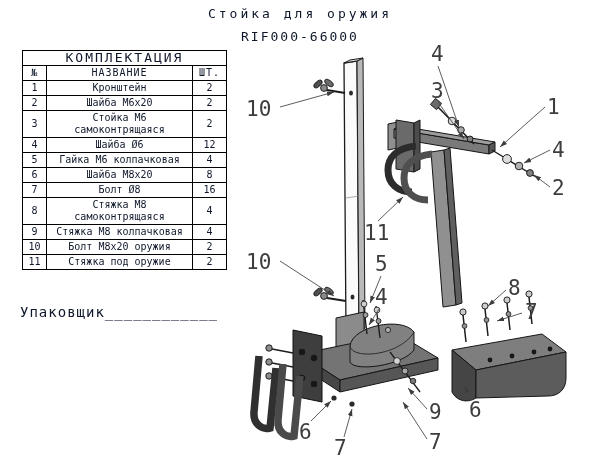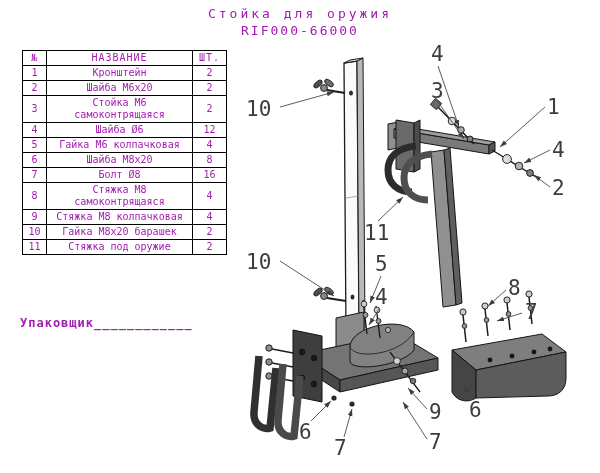--- a/index.html
+++ b/index.html
@@ -2,65 +2,68 @@
 <html><head>
 <meta charset="utf-8">
 <style>
   * { box-sizing: border-box; }
   html,body { margin:0; padding:0; background:#9a9a9a; }
   .page {
     position: relative;
     width: 600px; height: 473px;
     background: #ffffff;
     font-family: "DejaVu Sans Mono", monospace;
-    color: #a21caf;
+    color: #0f172a;
     overflow: hidden;
     margin: 0 auto;
   }
   .title-block { position:absolute; top:6px; left:0; width:100%; text-align:center; }
   .title-line   { font-size:13px; letter-spacing:3px; }
-  .subtitle-line{ font-size:13px; letter-spacing:2px; margin-top:2px; }
+  .subtitle-line{ font-size:13px; letter-spacing:2px; margin-top:8px; }
 
   .parts-table {
     position:absolute; left:22px; top:50px;
     border-collapse:collapse; table-layout:fixed;
     font-size:10px; line-height:12px;
   }
   .parts-table th, .parts-table td {
     border:1.4px solid #000;
     padding:1px 2px;
     text-align:center;
     font-weight:normal;
     overflow-wrap:break-word;
   }
   .caption-cell { font-size:13px; letter-spacing:2px; padding:3px 2px; }
   .head-cell    { font-size:10px; letter-spacing:1px; padding:2px; }
   .col-num { width:24px; }
   .col-name{ width:146px;margin-left:32px; }
   .col-qty { width:34px; }
 
-  .packer { position:absolute; left:20px; top:316px; font-size:12px; letter-spacing:1px;font-weight:bold; }
+  .packer { position:absolute; left:20px; top:304px; font-size:14px; letter-spacing:1px; }
 
   .drawing-svg { position:absolute; left:0; top:0; width:600px; height:473px; }
   .callout-text { font-family:"DejaVu Sans Mono", monospace; font-size:21px; fill:#3d3d3d; }
   .leader { stroke:#4a4a4a; stroke-width:0.9; fill:none; marker-end:url(#arrowhead); }
 </style>
 </head>
 <body>
 
 <div class="page">
 
   <div class="title-block">
     <div class="title-line">Стойка для оружия</div>
     <div class="subtitle-line">RIF000-66000</div>
   </div>
 
   <table class="parts-table">
     <thead>
       <tr>
+        <th colspan="3" class="caption-cell">КОМПЛЕКТАЦИЯ</th>
+      </tr>
+      <tr>
         <th class="head-cell col-num">№</th>
         <th class="head-cell col-name">НАЗВАНИЕ</th>
         <th class="head-cell col-qty">ШТ.</th>
       </tr>
     </thead>
     <tbody>
       <tr>
         <td class="col-num">1</td>
         <td class="col-name">Кронштейн</td>
         <td class="col-qty">2</td>
@@ -100,21 +103,21 @@
         <td class="col-name">Стяжка М8 самоконтрящаяся</td>
         <td class="col-qty">4</td>
       </tr>
       <tr>
         <td class="col-num">9</td>
         <td class="col-name">Стяжка М8 колпачковая</td>
         <td class="col-qty">4</td>
       </tr>
       <tr>
         <td class="col-num">10</td>
-        <td class="col-name">Гайка М8х20 барашек</td>
+        <td class="col-name">Болт М8х20 оружия</td>
         <td class="col-qty">2</td>
       </tr>
       <tr>
         <td class="col-num">11</td>
         <td class="col-name">Стяжка под оружие</td>
         <td class="col-qty">2</td>
       </tr>
     </tbody>
   </table>
 

